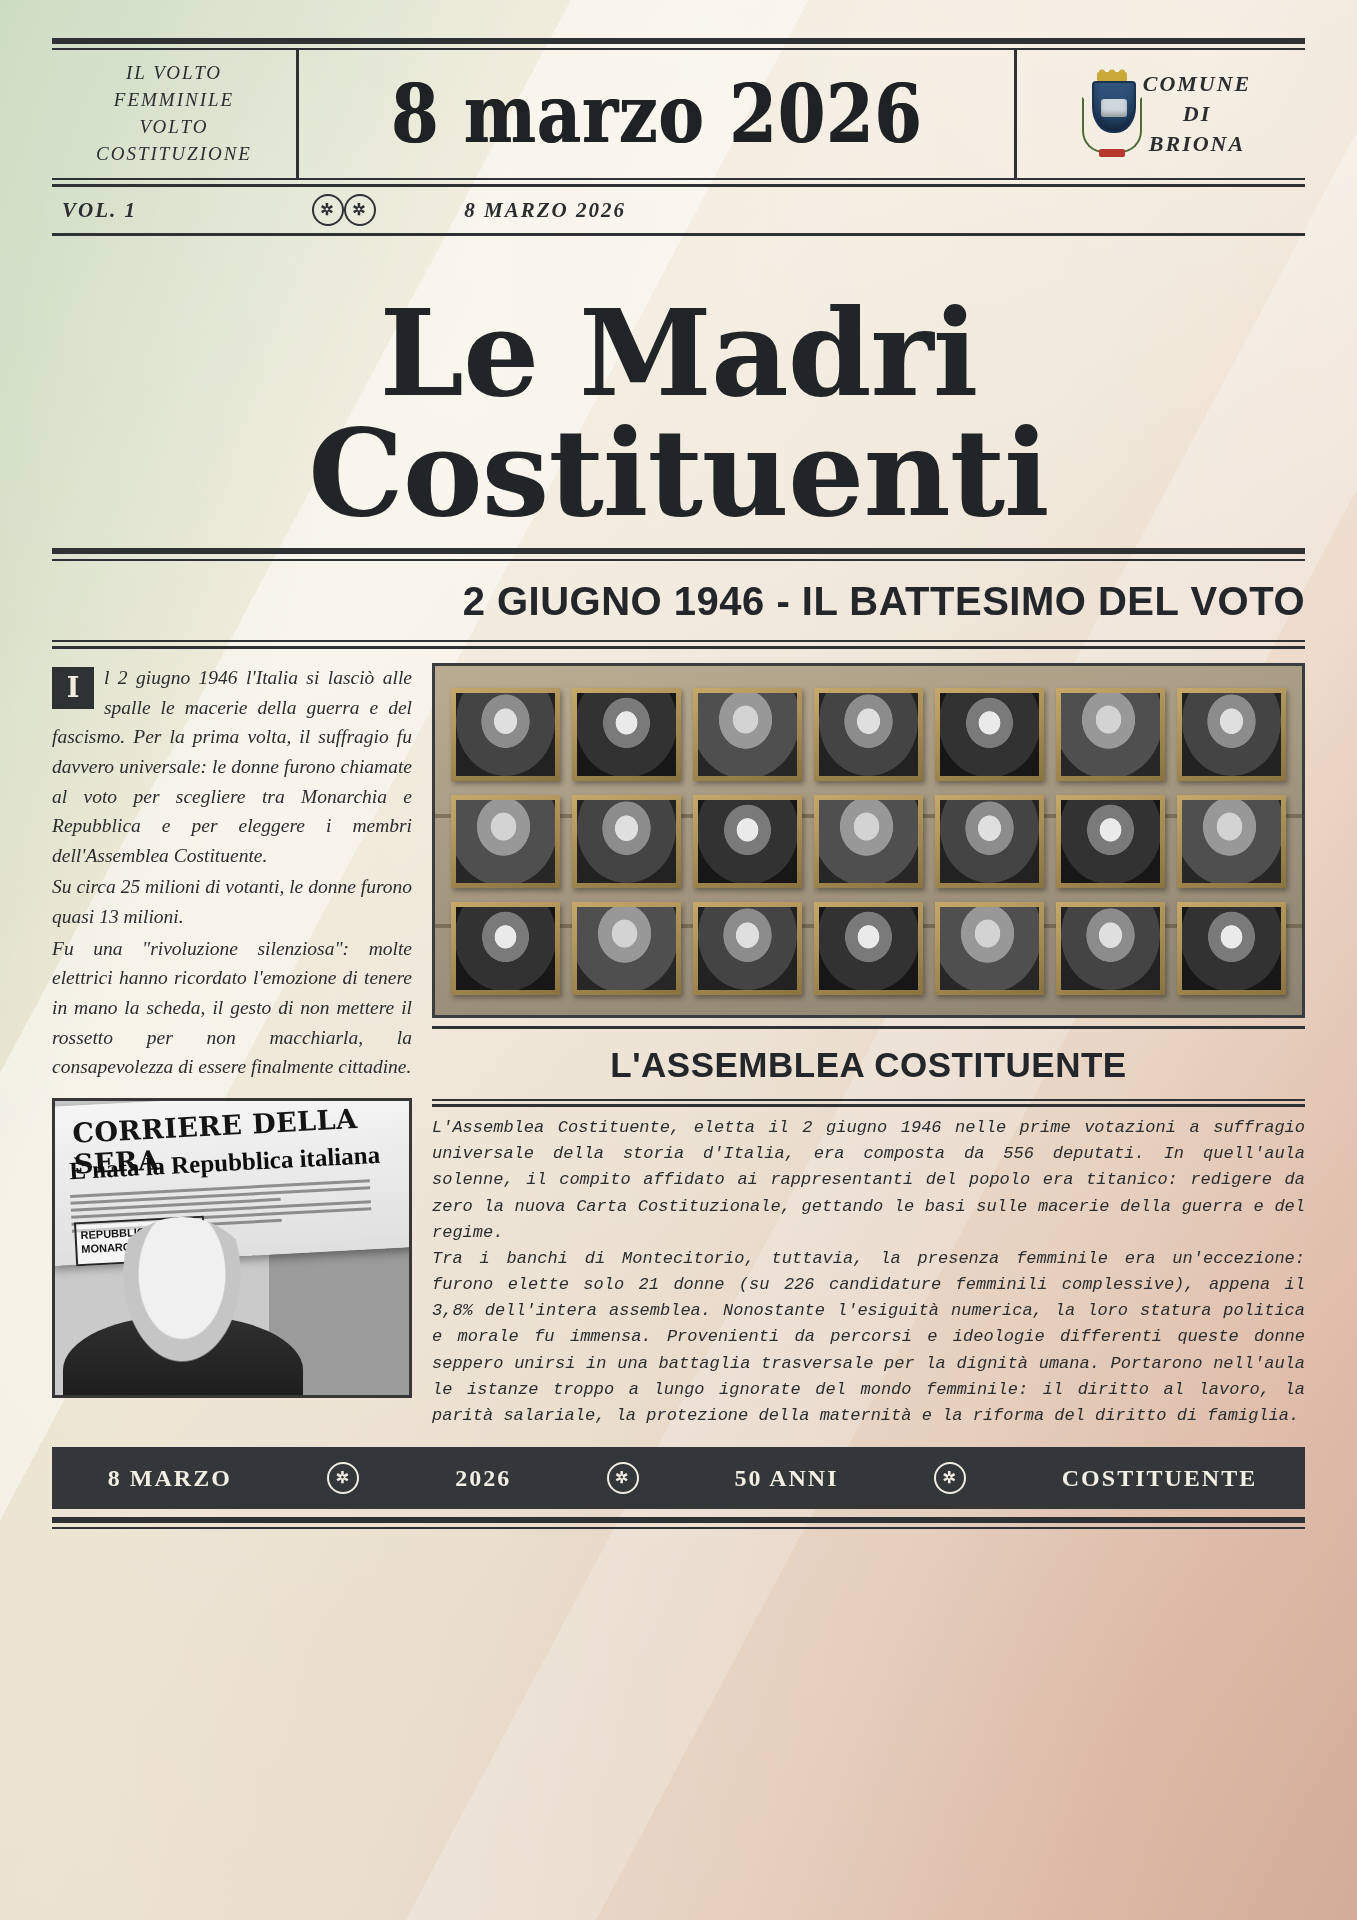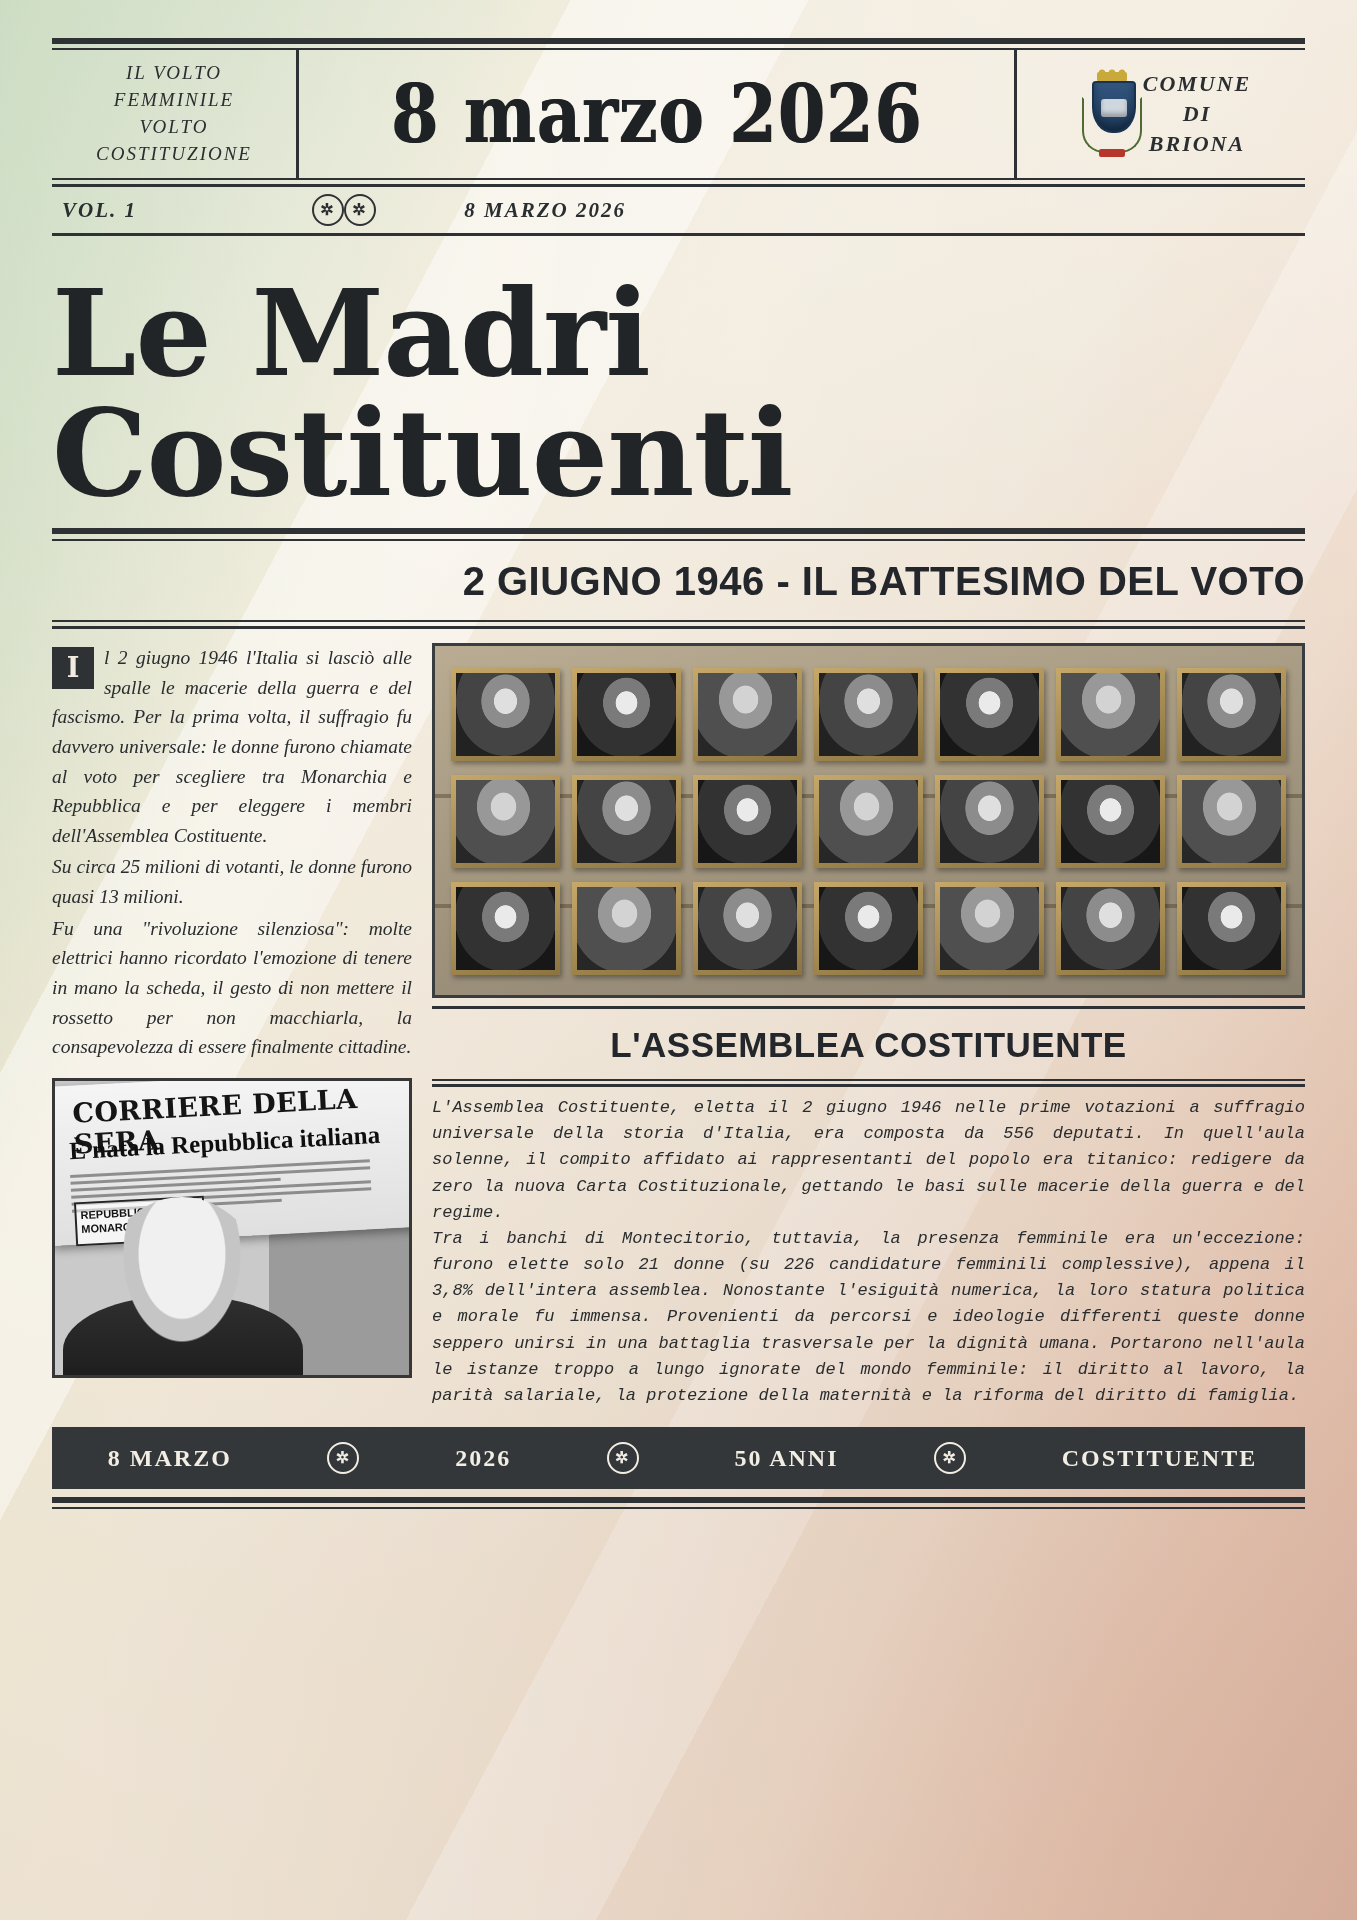--- a/index.html
+++ b/index.html
@@ -220,26 +220,28 @@
     border: 2px solid #2f3234;
     border-radius: 50%;
     font-size: 16px;
     font-style: normal;
     line-height: 1;
     color: #2b2e30;
   }
 
   
   .headline {
+    text-align: center;
     font-family: "DejaVu Serif", serif;
     font-weight: bold;
     color: #222528;
     line-height: 0.95;
     letter-spacing: -1px;
     padding: 40px 0 18px 0;
+    margin-top: 20px;
   }
   .headline .l1 { font-size: 120px; display: block; }
   .headline .l2 { font-size: 120px; display: block; margin-top: 6px; }
 
   
   .banner {
     text-align: right;
     font-family: "Liberation Sans", sans-serif;
     font-weight: bold;
     font-size: 40px;

